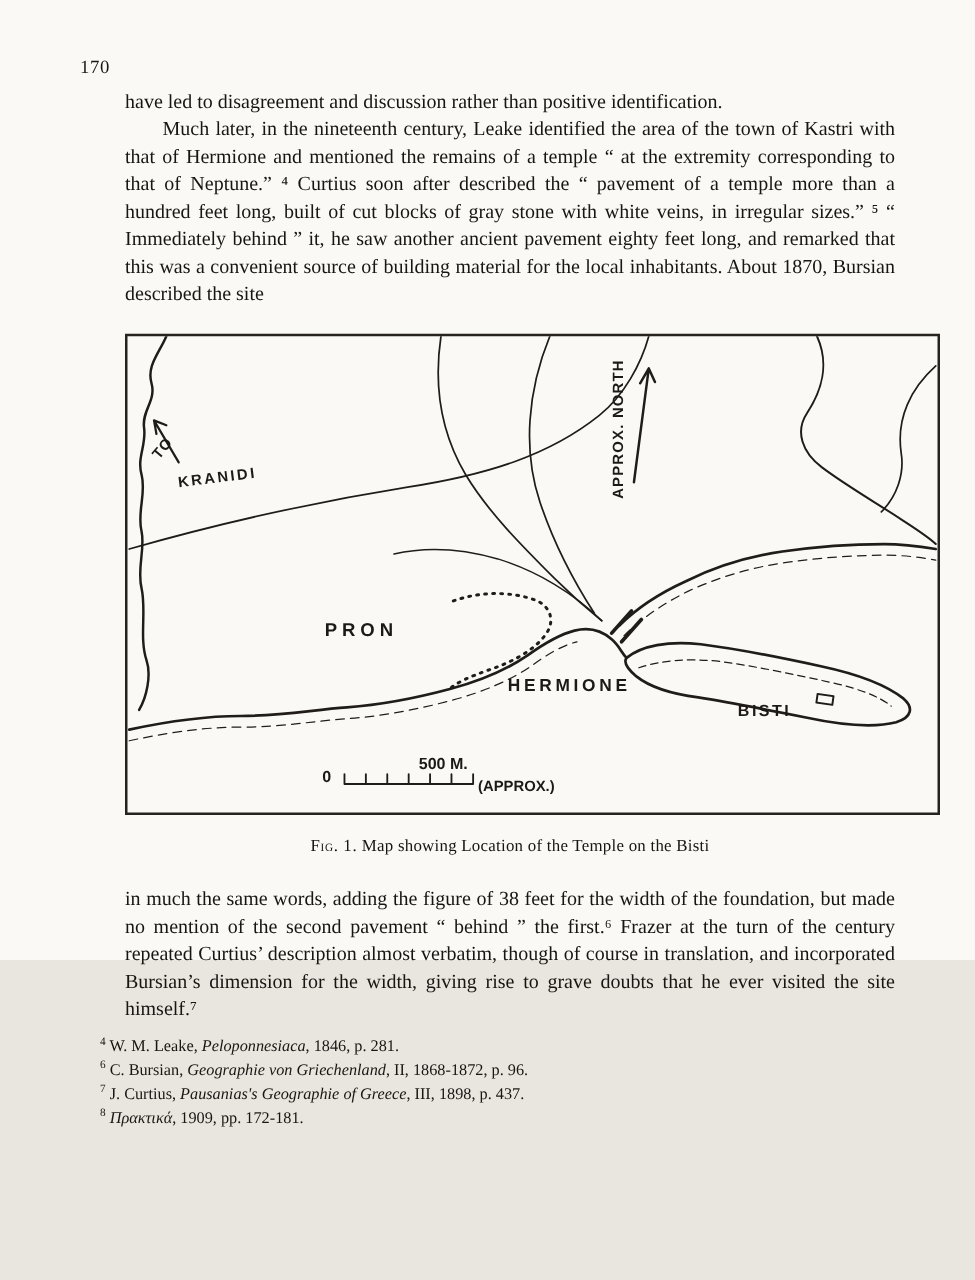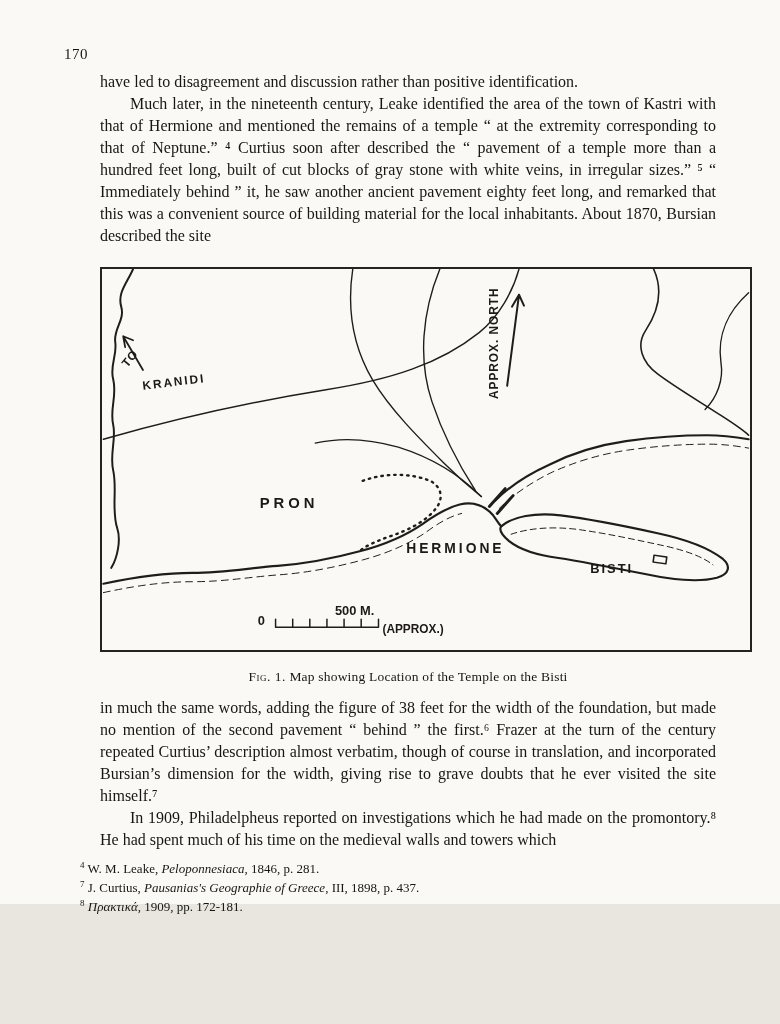--- a/index.html
+++ b/index.html
@@ -3,21 +3,21 @@
 <meta charset="utf-8">
 <style>
   html,body{margin:0;padding:0;}
   body{
     width:780px;height:1024px;overflow:hidden;
     background:#e9e6df;
     font-family:"Liberation Serif","DejaVu Serif",serif;
   }
   .page{
     position:relative;box-sizing:border-box;
-    width:780px;height:904px;
+    width:780px;height:768px;
     background:#fbf9f5;
     color:#181613;
     padding:46px 64px 0 64px;
   }
   .running-head{
     position:relative;
     text-align:center;
     font-size:15px;
     letter-spacing:1.2px;
     margin-bottom:25px;
@@ -39,21 +39,21 @@
     width:652px;height:385px;
     box-sizing:border-box;
     border:2px solid #26231f;
     background:#fbf9f5;
   }
   .map-box svg{display:block;width:100%;height:100%;}
   figcaption{
     text-align:center;
     font-size:13.5px;
     margin-top:14px;
-    margin-bottom:9px;
+    margin-bottom:21px;
     letter-spacing:0.2px;
   }
   .fc-label{font-variant:small-caps;letter-spacing:0.5px;}
   .footnotes{
     margin-top:8px;
     font-size:13px;
     line-height:19px;
   }
   .footnote{text-indent:16px;}
   .footnote sup{font-size:9px;line-height:0;}
@@ -126,22 +126,22 @@
           <text class="maplabel" x="282" y="368" font-size="12">(APPROX.)</text>
         </svg>
       </div>
       <figcaption>
         <span class="fc-label">Fig. 1.</span>
         <span>Map showing Location of the Temple on the Bisti</span>
       </figcaption>
     </figure>
 
     <p class="para">in much the same words, adding the figure of 38 feet for the width of the foundation, but made no mention of the second pavement “ behind ” the first.⁶  Frazer at the turn of the century repeated Curtius’ description almost verbatim, though of course in translation, and incorporated Bursian’s dimension for the width, giving rise to grave doubts that he ever visited the site himself.⁷</p>
-    <p class="para indent">In 1909, Philadelpheus reported on investigations which he had made on the promontory.⁸  He had spent much of his time on the medieval walls and towers which</p>
   </main>
 
   <footer class="footnotes">
     <div class="footnote"><sup>4</sup><span> W. M. Leake, </span><i>Peloponnesiaca</i><span>, 1846, p. 281.</span></div>
+    <div class="footnote"><sup>6</sup><span> C. Bursian, </span><i>Geographie von Griechenland</i><span>, II, 1868-1872, p. 96.</span></div>
     <div class="footnote"><sup>7</sup><span> J. Curtius, </span><i>Pausanias's Geographie of Greece</i><span>, III, 1898, p. 437.</span></div>
     <div class="footnote"><sup>8</sup><span> </span><i>Πρακτικά</i><span>, 1909, pp. 172-181.</span></div>
   </footer>
 
 </div>
 
 </body></html>

